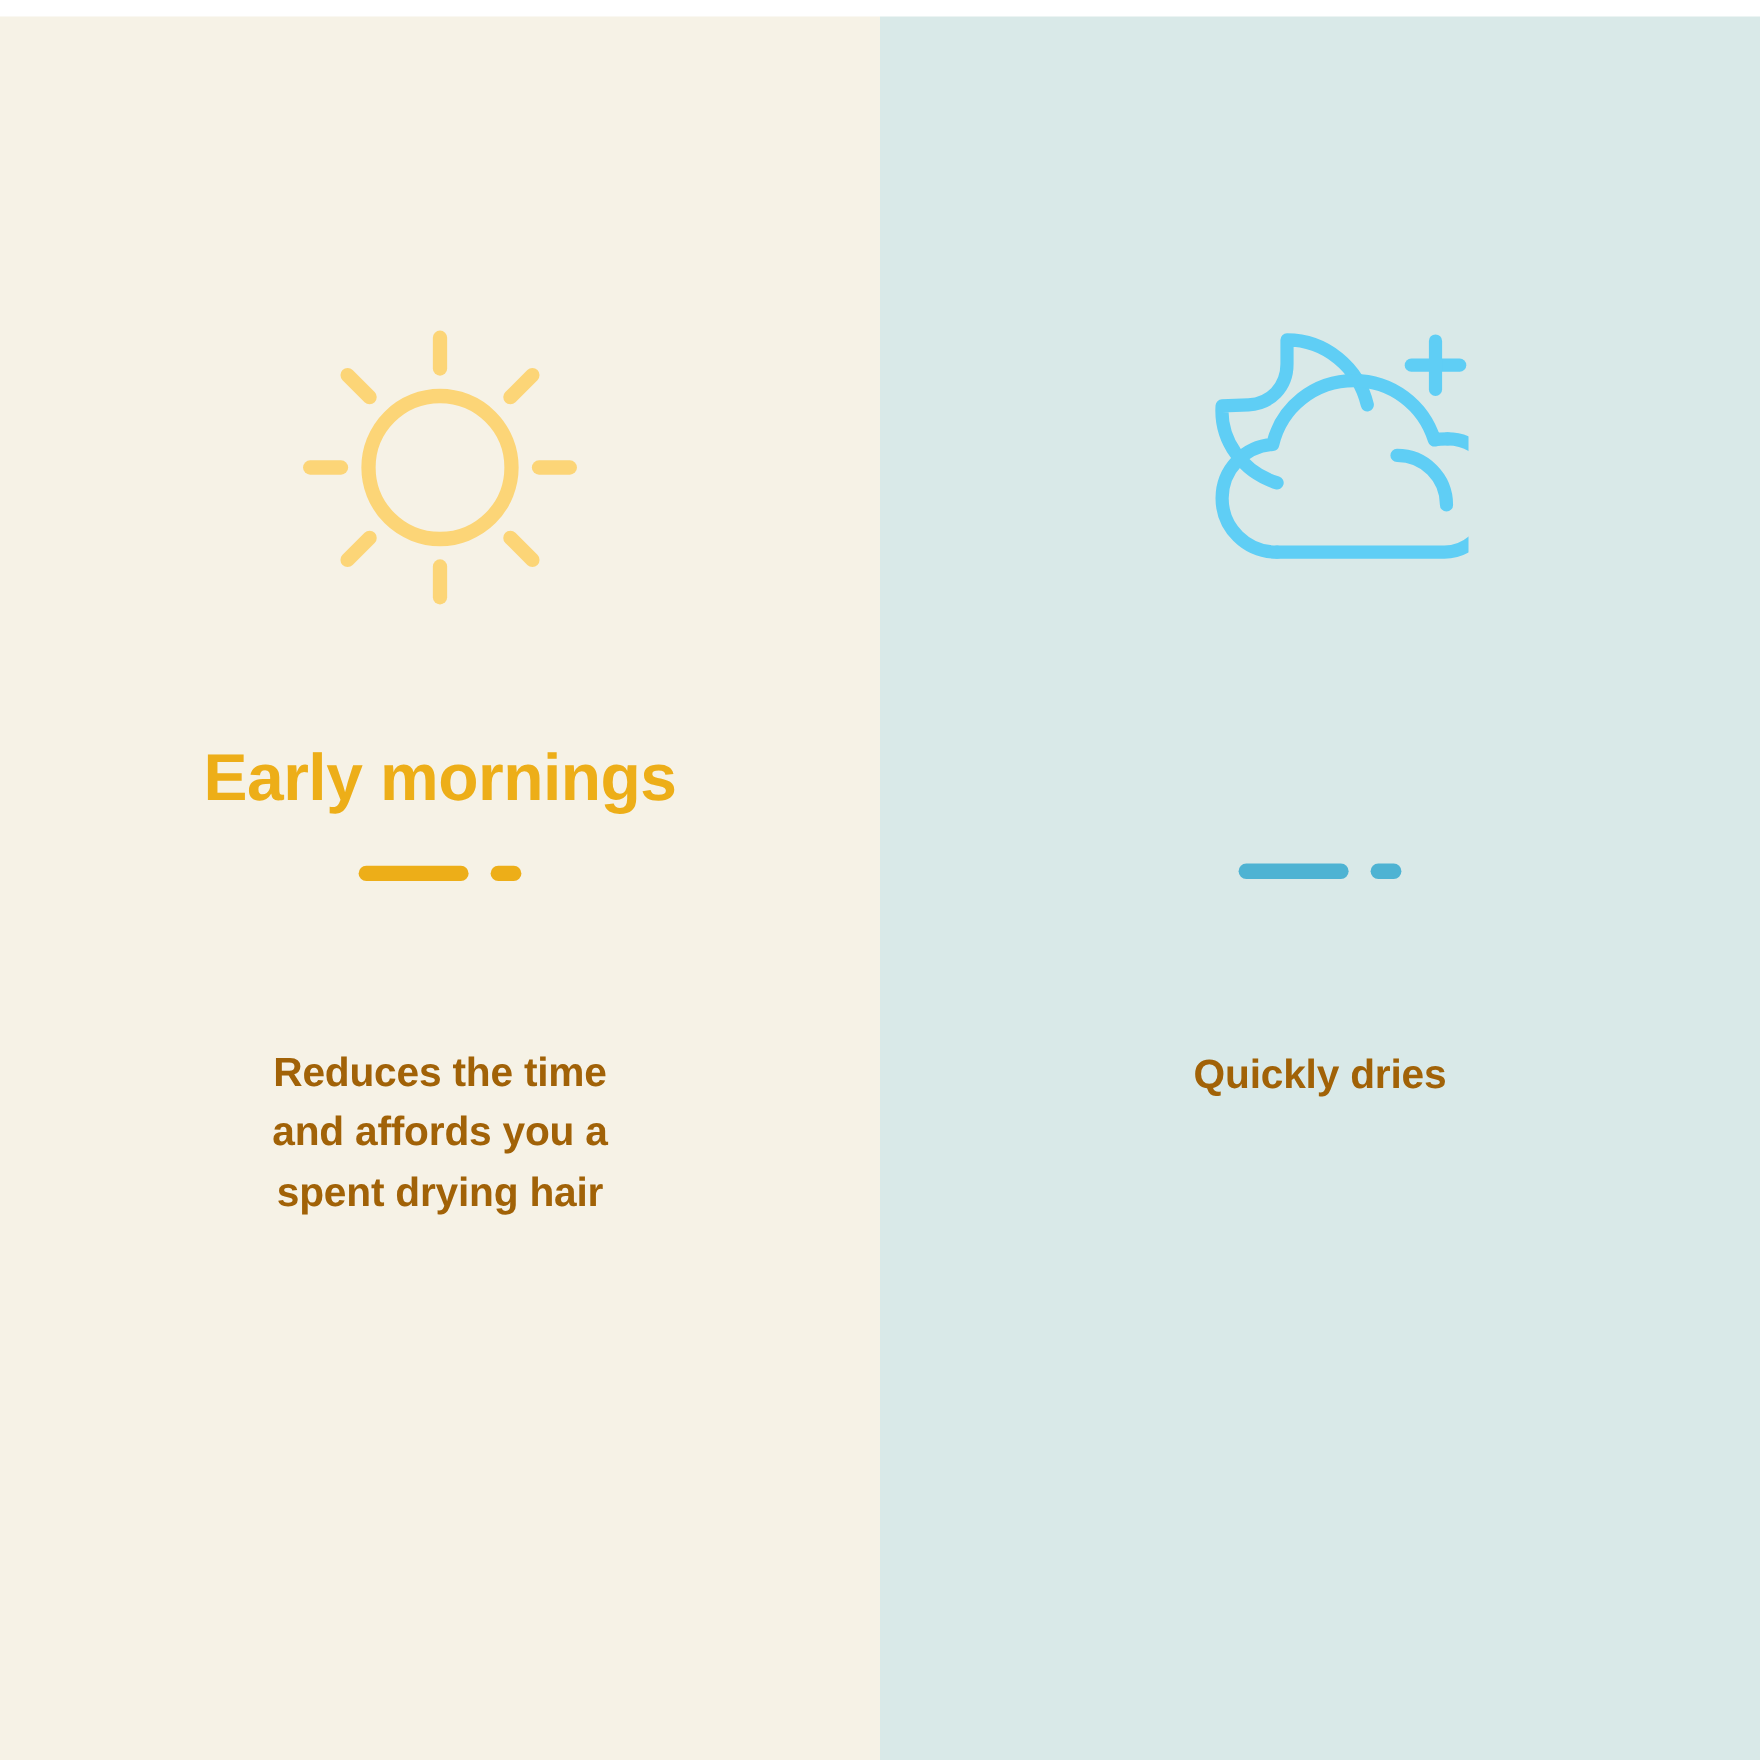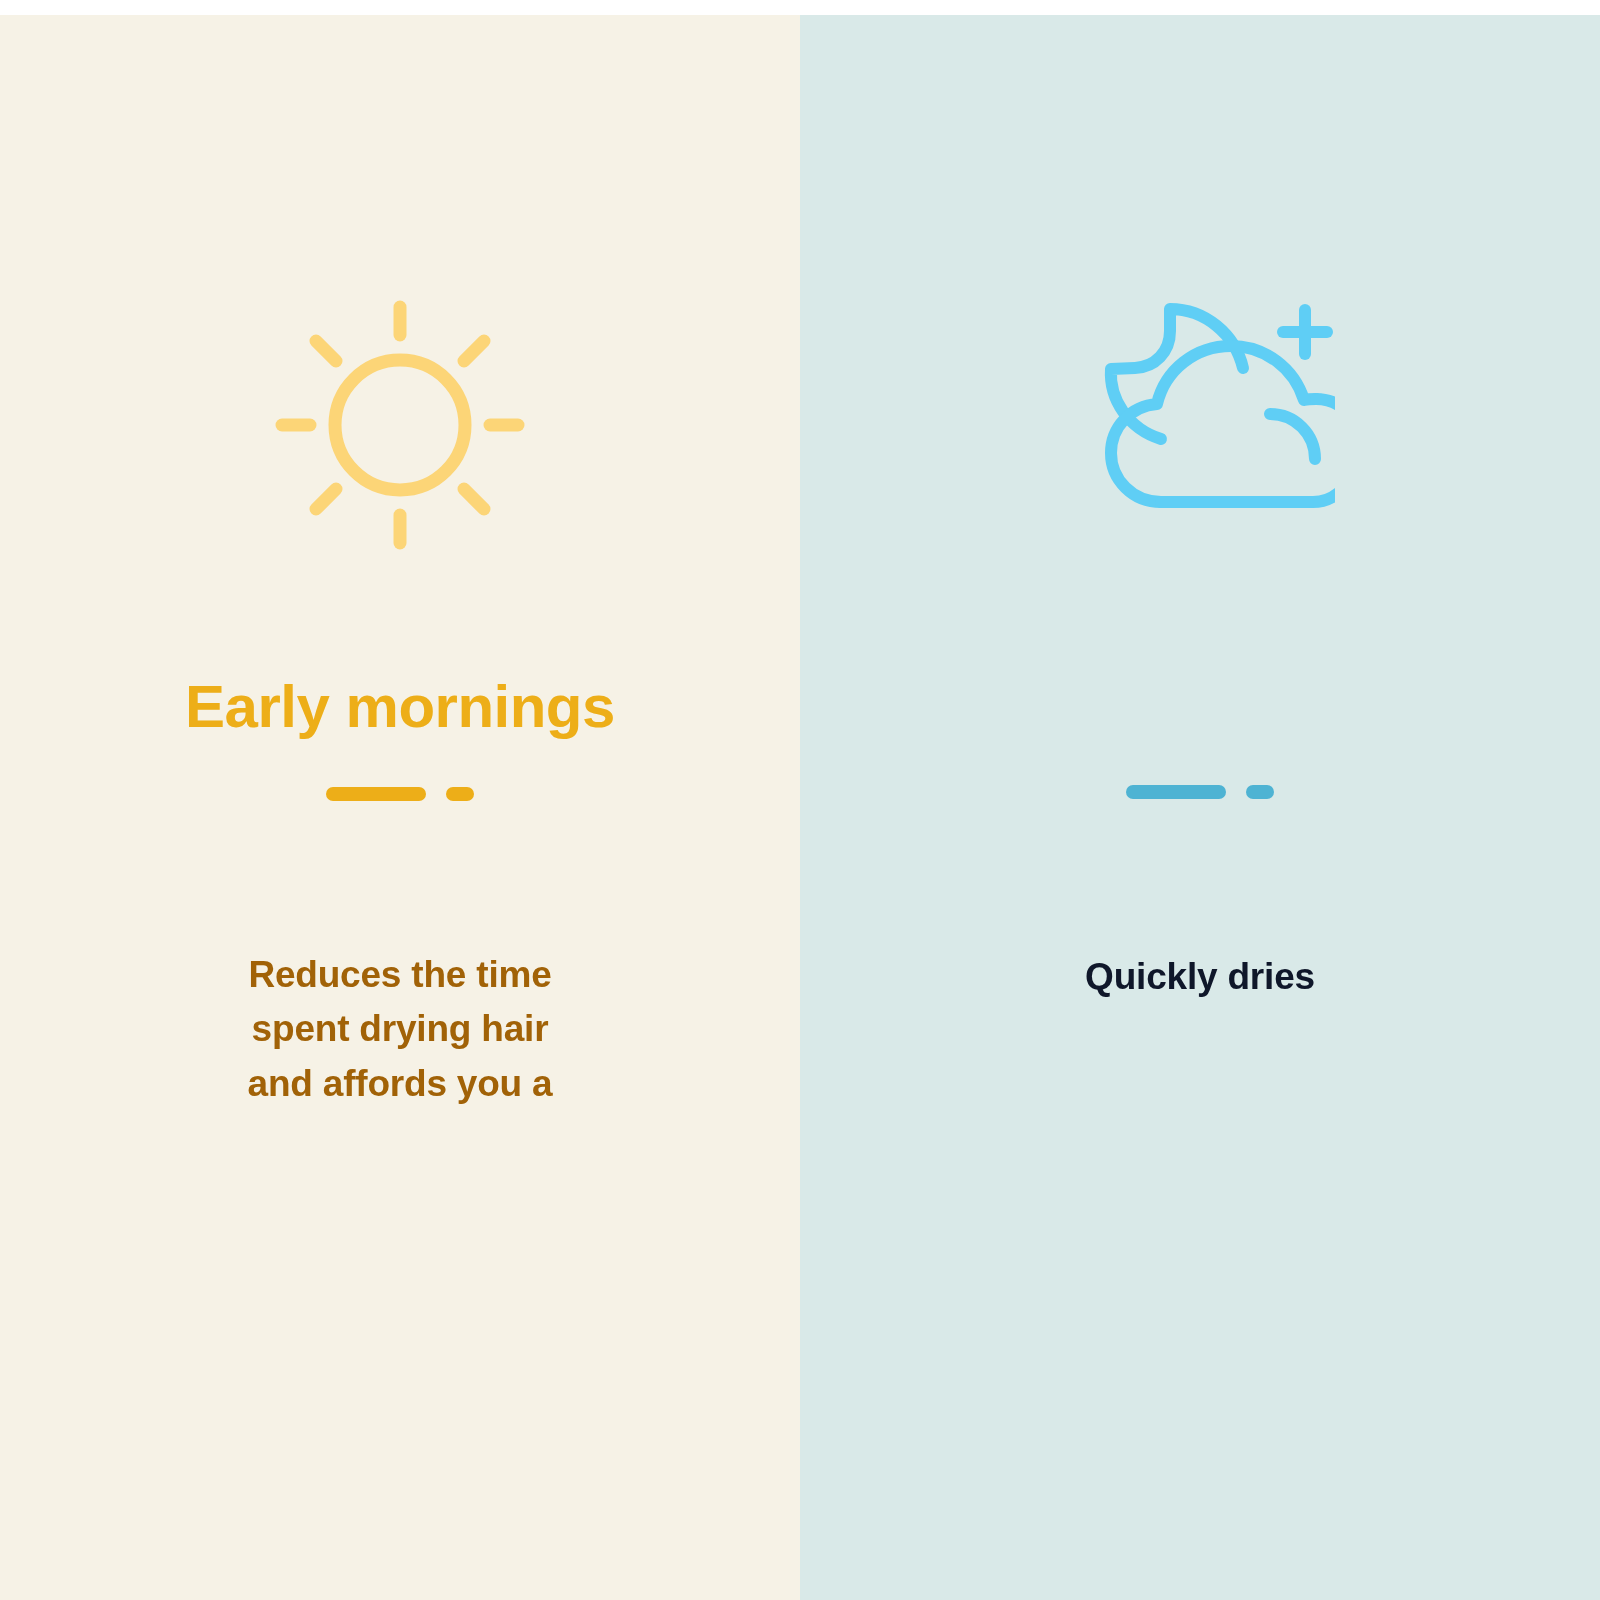--- a/index.html
+++ b/index.html
@@ -84,21 +84,21 @@
     position: absolute;
     left: 0;
     width: 100%;
     text-align: center;
     font-size: 37px;
     font-weight: bold;
     line-height: 1.47;
     letter-spacing: -0.2px;
   }
   .body-left { top: 896px; color: #a16207; }
-  .body-right { top: 898px; color: #0f172a; }
+  .body-right { top: 898px; color: #a16207; }
   .body-text .line { display: block; }
 </style>
 </head>
 <body>
 
 <div class="stage">
 
   <section class="panel panel-left">
 
     <div class="icon-wrap icon-wrap-left">
@@ -119,22 +119,22 @@
 
     <h2 class="title title-left">Early mornings</h2>
 
     <div class="divider divider-left">
       <span class="bar-long gold-bg"></span>
       <span class="bar-short gold-bg"></span>
     </div>
 
     <p class="body-text body-left">
       <span class="line">Reduces the time</span>
+      <span class="line">and affords you a</span>
       <span class="line">spent drying hair</span>
-      <span class="line">and affords you a</span>
     </p>
 
   </section>
 
   <section class="panel panel-right">
 
     <div class="icon-wrap icon-wrap-right">
       <svg width="270" height="226" viewBox="0 0 270 226" aria-hidden="true">
         <g stroke="#5FCEF5" stroke-width="12" stroke-linecap="round" stroke-linejoin="round" fill="none">
 

